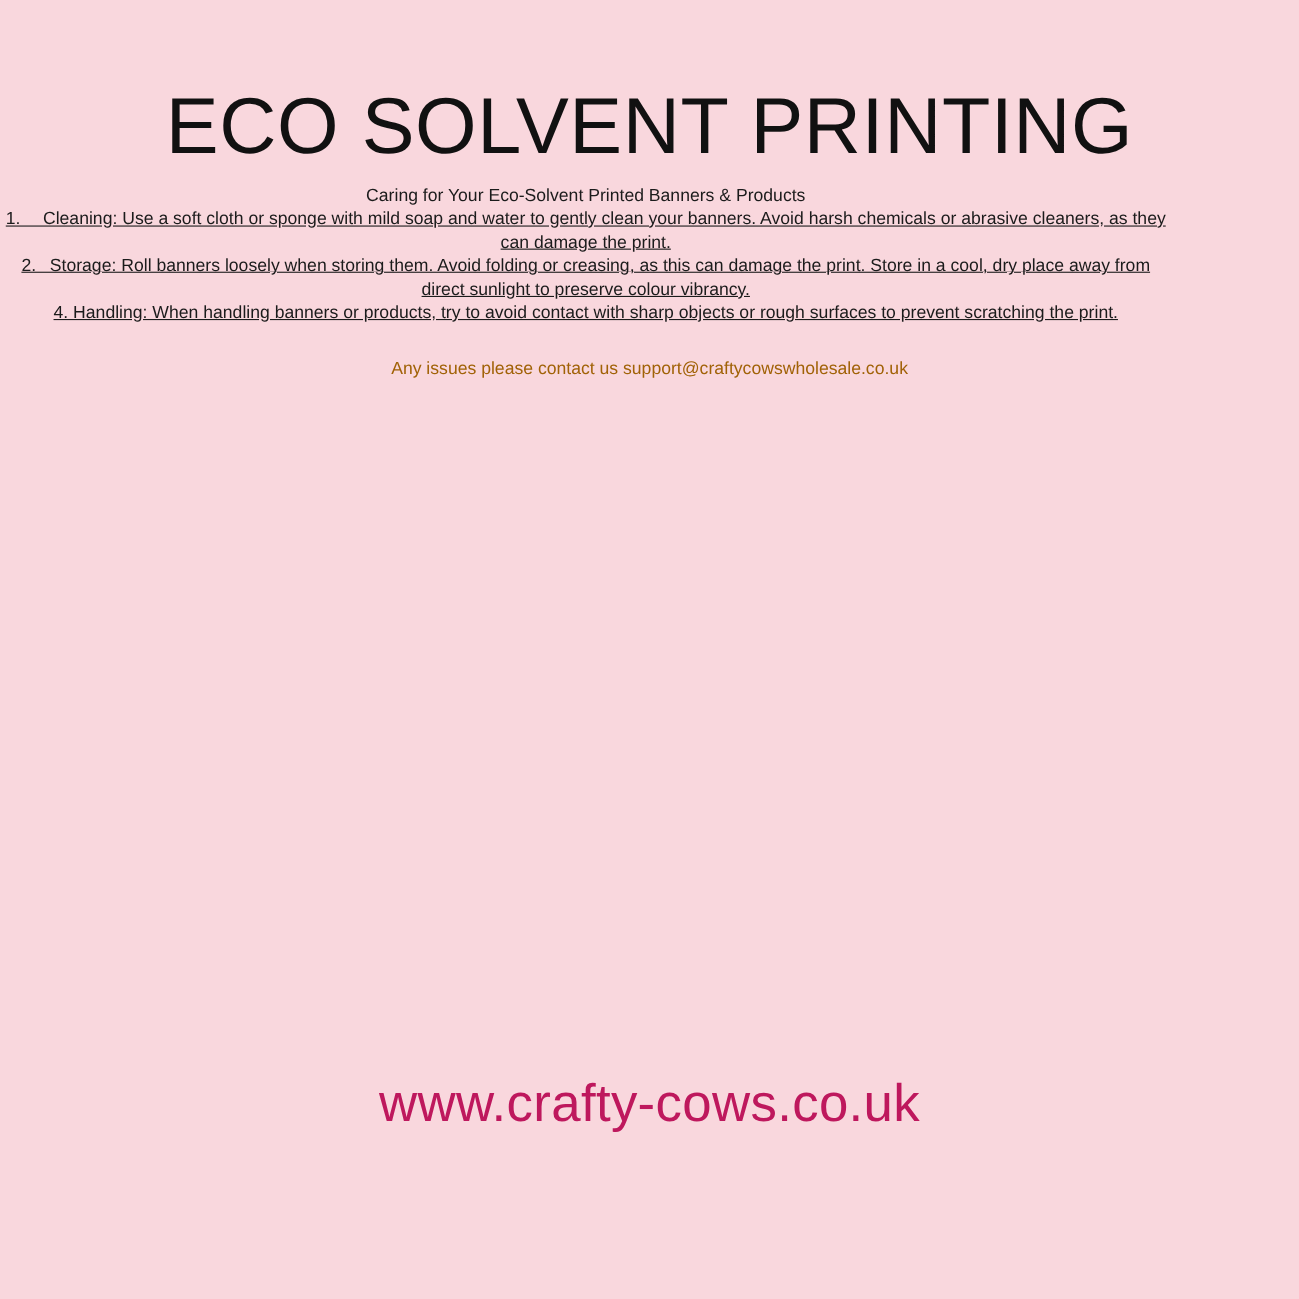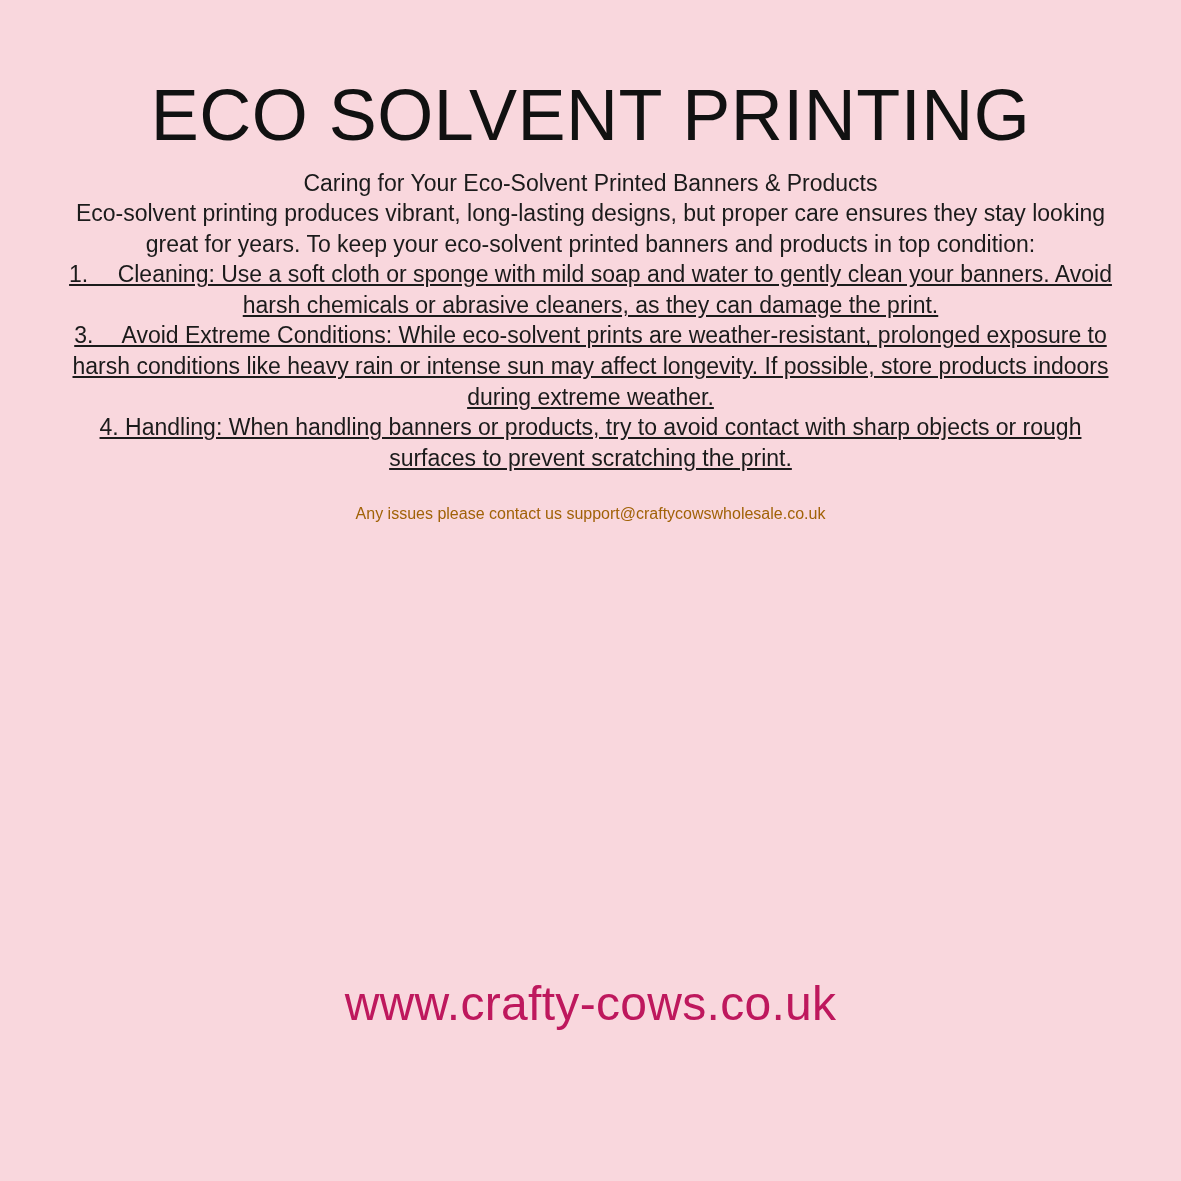--- a/index.html
+++ b/index.html
@@ -14,21 +14,20 @@
     color: #1a1a1a;
     overflow: hidden;
   }
   .page {
     position: relative;
     width: 1181px;
     height: 1089px;
     box-sizing: border-box;
     display: flex;
     flex-direction: column;
-    align-items: center;
   }
   .title {
     margin-top: 78px;
     font-size: 72px;
     font-weight: 400;
     letter-spacing: 0.5px;
     line-height: 1.05;
     text-align: center;
     color: #111;
   }
@@ -37,21 +36,21 @@
     width: 240px;
     height: 205px;
     display: flex;
     align-items: center;
     justify-content: center;
   }
   .body-block {
     margin-top: 14px;
     width: 1065px;
     text-align: center;
-    font-size: 23px;
+    font-size: 16px;
     line-height: 1.33;
     color: #1b1b1b;
   }
   .body-block p {
     margin: 0;
   }
   .list-line {
     margin: 0;
     text-decoration: underline;
   }
@@ -75,23 +74,22 @@
 </head>
 <body>
 
 <div class="page">
 
   <div class="title">ECO SOLVENT PRINTING</div>
 
 
   <div class="body-block">
     <p>Caring for Your Eco-Solvent Printed Banners &amp; Products</p>
-    <p>Eco-solvent printing produces vibrant, long-lasting designs, but proper care ensures they stay looking great for years. To keep your eco-solvent printed banners and products in top condition:</p>
     <p class="list-line">1.  Cleaning: Use a soft cloth or sponge with mild soap and water to gently clean your banners. Avoid harsh chemicals or abrasive cleaners, as they can damage the print.</p>
-    <p class="list-line">3.  Avoid Extreme Conditions: While eco-solvent prints are weather-resistant, prolonged exposure to harsh conditions like heavy rain or intense sun may affect longevity. If possible, store products indoors during extreme weather.</p>
+    <p class="list-line">2.  Storage: Roll banners loosely when storing them. Avoid folding or creasing, as this can damage the print. Store in a cool, dry place away from direct sunlight to preserve colour vibrancy.</p>
     <p class="list-line">4. Handling: When handling banners or products, try to avoid contact with sharp objects or rough surfaces to prevent scratching the print.</p>
   </div>
 
   <div class="contact">Any issues please contact us support@craftycowswholesale.co.uk</div>
 
   <div class="footer">www.crafty-cows.co.uk</div>
 
 </div>
 
 </body></html>

